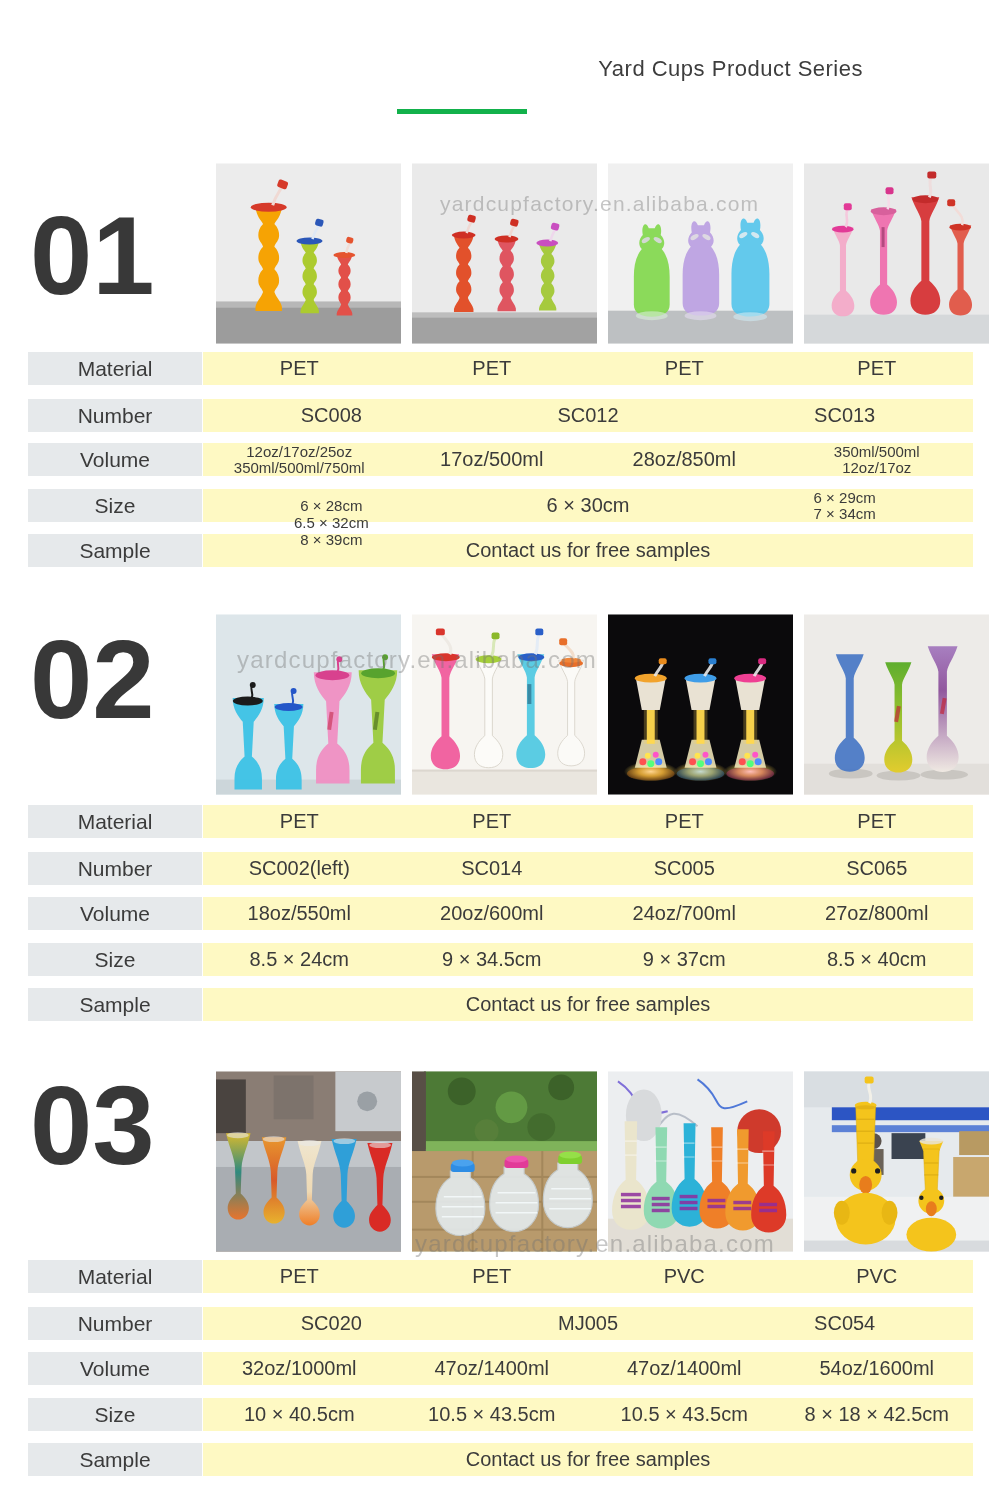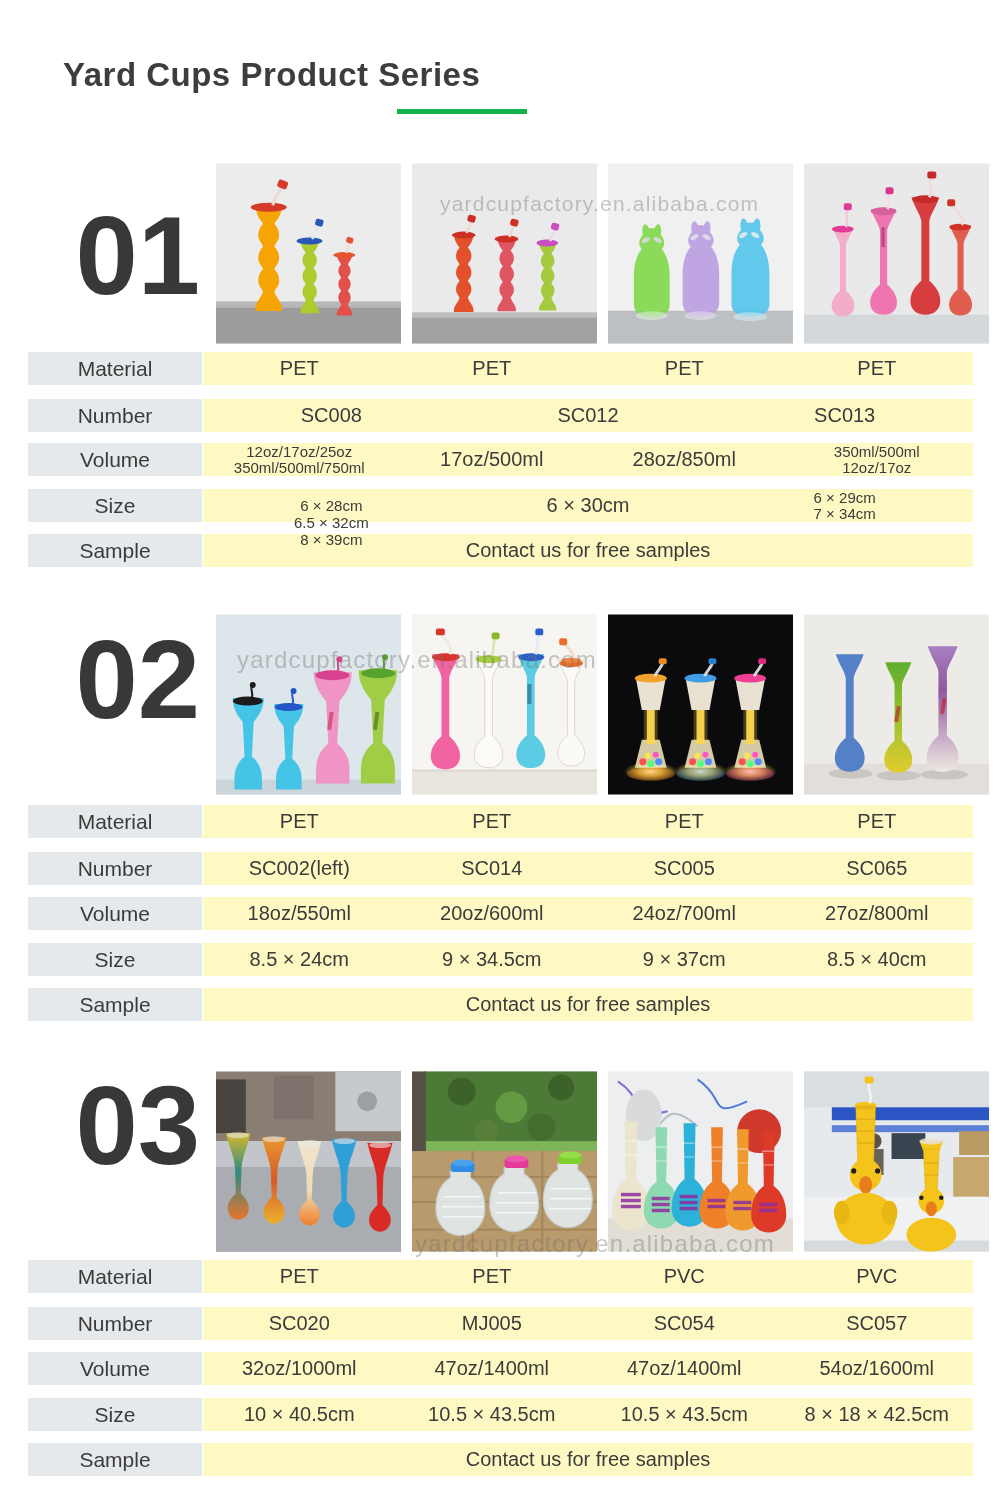--- a/index.html
+++ b/index.html
@@ -1,21 +1,21 @@
 <!DOCTYPE html>
 <html><head>
 <meta charset="utf-8">
 <style>
   html,body{margin:0;padding:0;background:#ffffff;}
   .page{position:relative;width:1000px;height:1501px;background:#fff;overflow:hidden;
         font-family:"Liberation Sans",sans-serif;color:#3a3a3a;}
   .abs{position:absolute;}
-  .title{left:63px;top:56px;width:800px;text-align:left;font-size:33px;font-weight:700;color:#3d3d3d;letter-spacing:0.5px;}
+  .title{left:63px;top:56px;width:800px;text-align:right;font-size:22px;font-weight:400;color:#3d3d3d;letter-spacing:0.5px;}
   .underline{left:397px;top:109px;width:130px;height:5px;background:#12b14b;}
-  .secnum{width:170px;left:30px;text-align:right;font-size:112px;font-weight:700;line-height:1;color:#383838;}
+  .secnum{width:170px;left:30px;text-align:left;font-size:112px;font-weight:700;line-height:1;color:#383838;}
   .pimg{position:absolute;width:185px;height:181px;display:block;}
   .row{position:absolute;left:0;width:1000px;height:21px;z-index:1;}
   .row.raise{z-index:5;}
   .rlabel{position:absolute;left:28px;width:174px;height:33px;background:#e6e9eb;
           display:flex;align-items:center;justify-content:center;font-size:21px;color:#3b3b3b;}
   .rbar{position:absolute;left:203px;width:770px;height:33px;background:#fef9c3;display:flex;}
   .cell{flex:1;display:flex;align-items:center;justify-content:center;text-align:center;
         font-size:20px;color:#3b3b3b;white-space:pre-line;overflow:visible;position:relative;z-index:2;}
   .cell.ml{font-size:15px;line-height:16px;}
   .cell.top3{align-items:flex-start;padding-top:8px;line-height:17px;}
@@ -491,21 +491,20 @@
       <div class="cell">PVC</div>
       <div class="cell">PVC</div>
     </div>
   </div>
   <div class="row" style="top:1307px">
     <div class="rlabel">Number</div>
     <div class="rbar">
       <div class="cell">SC020</div>
       <div class="cell">MJ005</div>
       <div class="cell">SC054</div>
-      <div class="cell">SC057</div>
     </div>
   </div>
   <div class="row" style="top:1352px">
     <div class="rlabel">Volume</div>
     <div class="rbar">
       <div class="cell">32oz/1000ml</div>
       <div class="cell">47oz/1400ml</div>
       <div class="cell">47oz/1400ml</div>
       <div class="cell">54oz/1600ml</div>
     </div>

